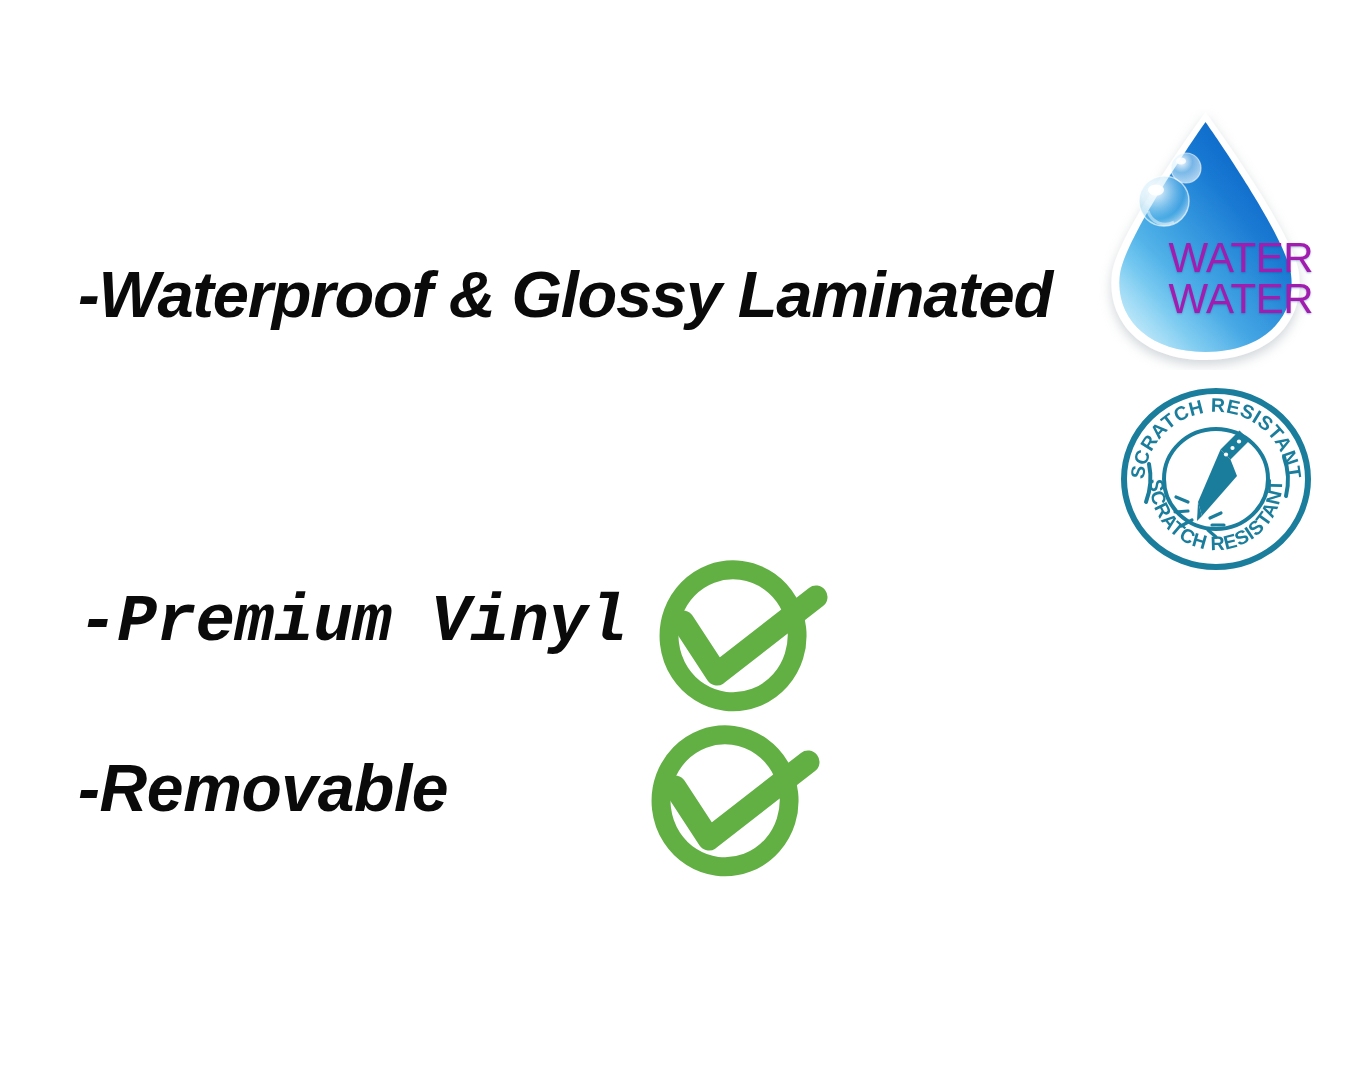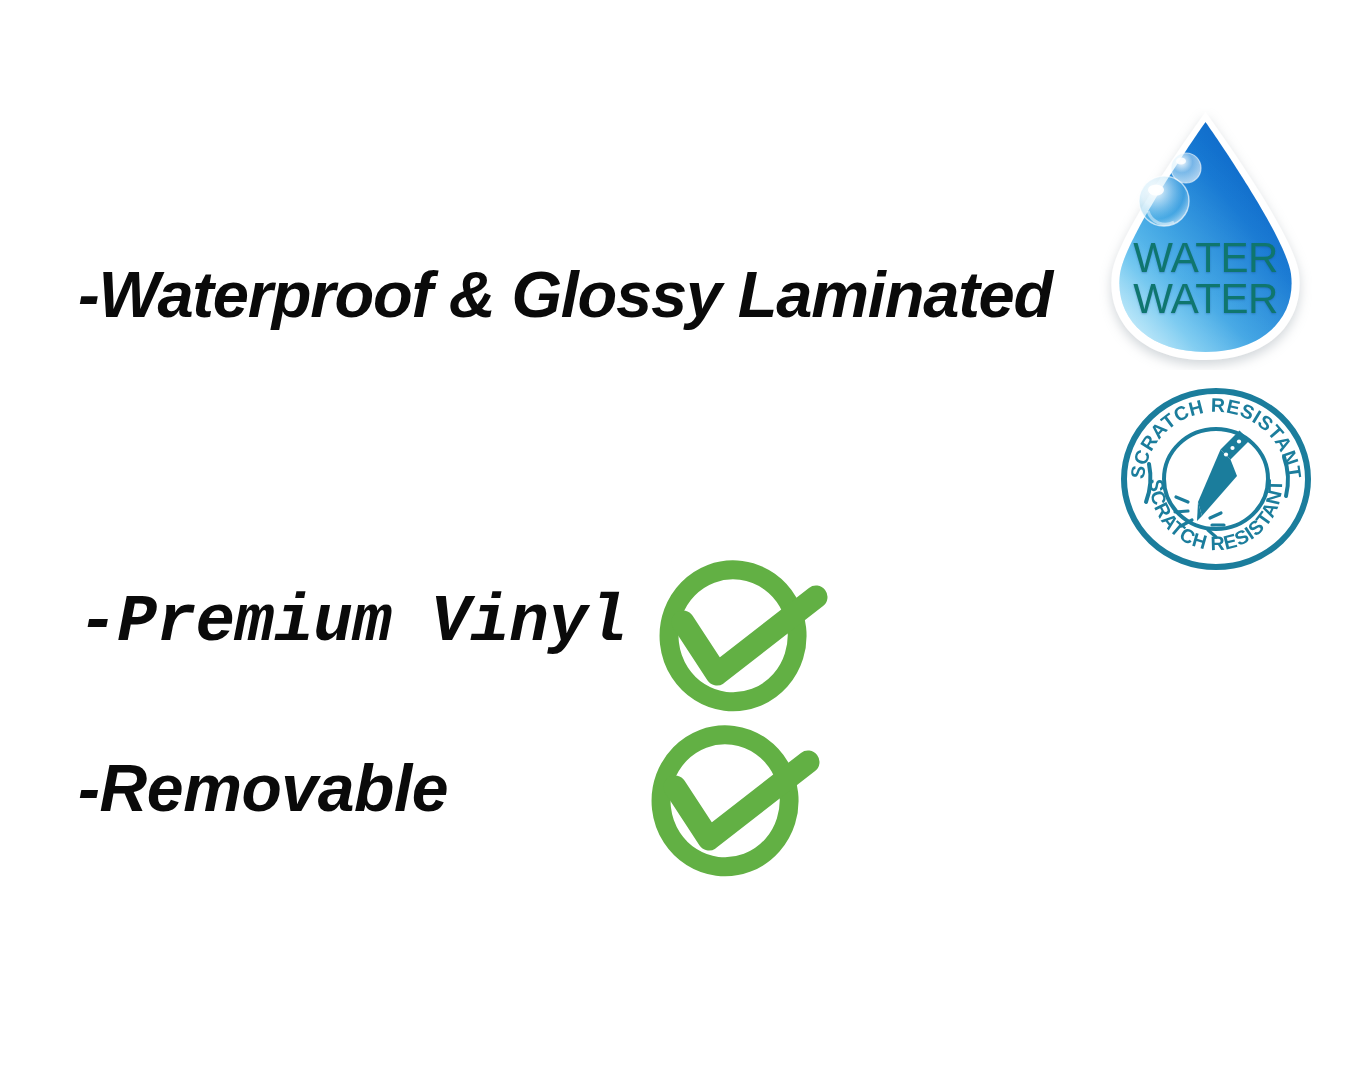--- a/index.html
+++ b/index.html
@@ -61,22 +61,22 @@
     left: 1098px;
     top: 108px;
     width: 215px;
     height: 262px;
   }
   .waterproof-badge .wp-text {
     position: absolute;
     left: 0;
     top: 129px;
     width: 215px;
-    text-align: center;
-    color: #0f766e;
+    text-align: right;
+    color: #a21caf;
     font-family: "Liberation Sans", sans-serif;
     font-weight: normal;
     font-size: 42px;
     line-height: 41px;
     letter-spacing: -0.5px;
     text-shadow: 0 1px 2px rgba(20,70,140,0.35);
     pointer-events: none;
   }
   .waterproof-badge .wp-text span { display: block; }
 

